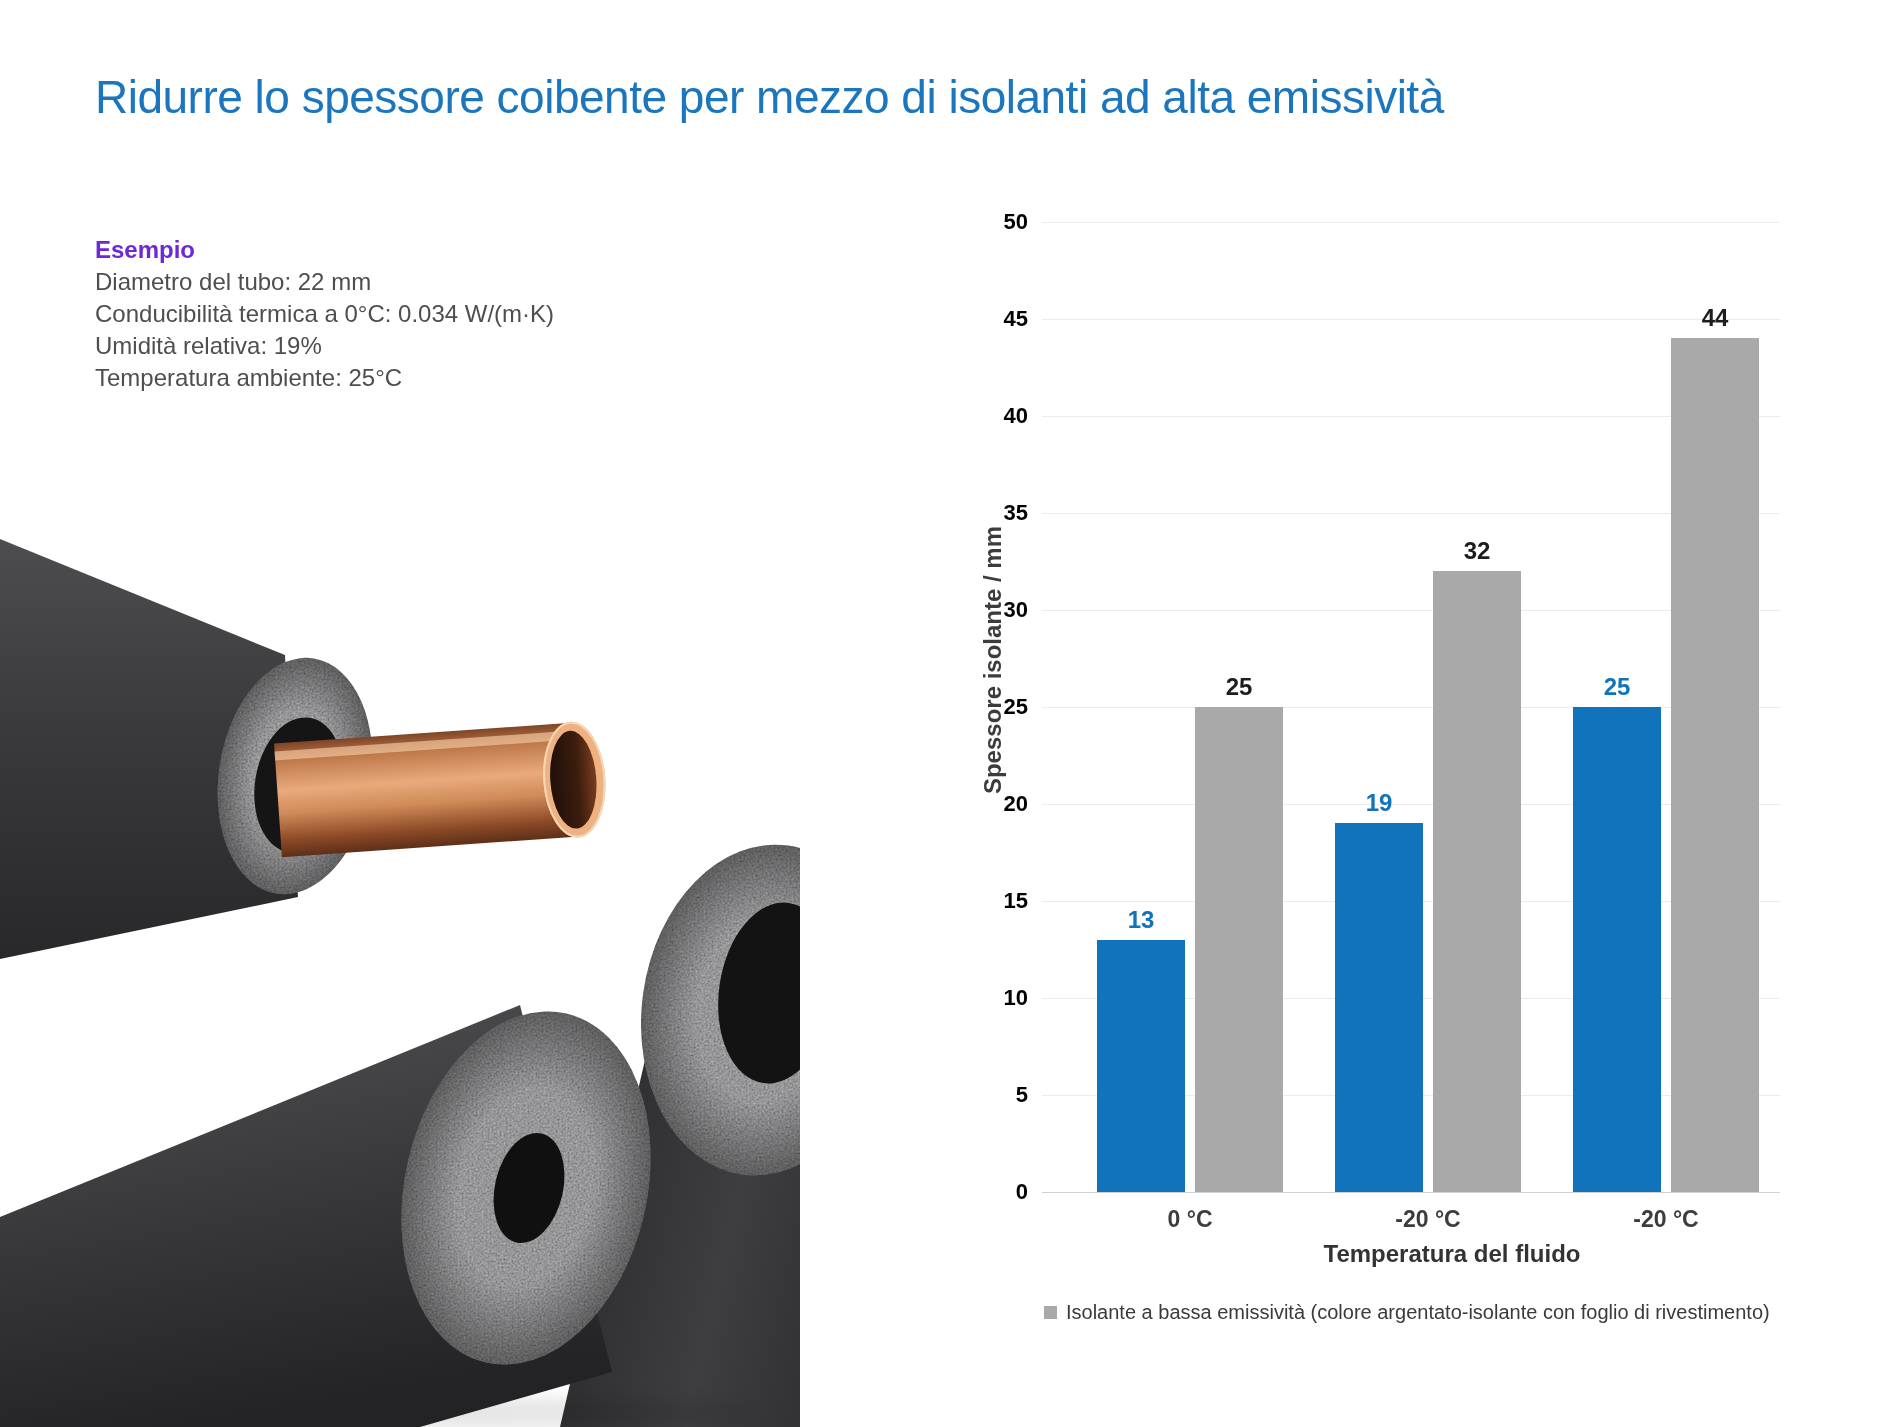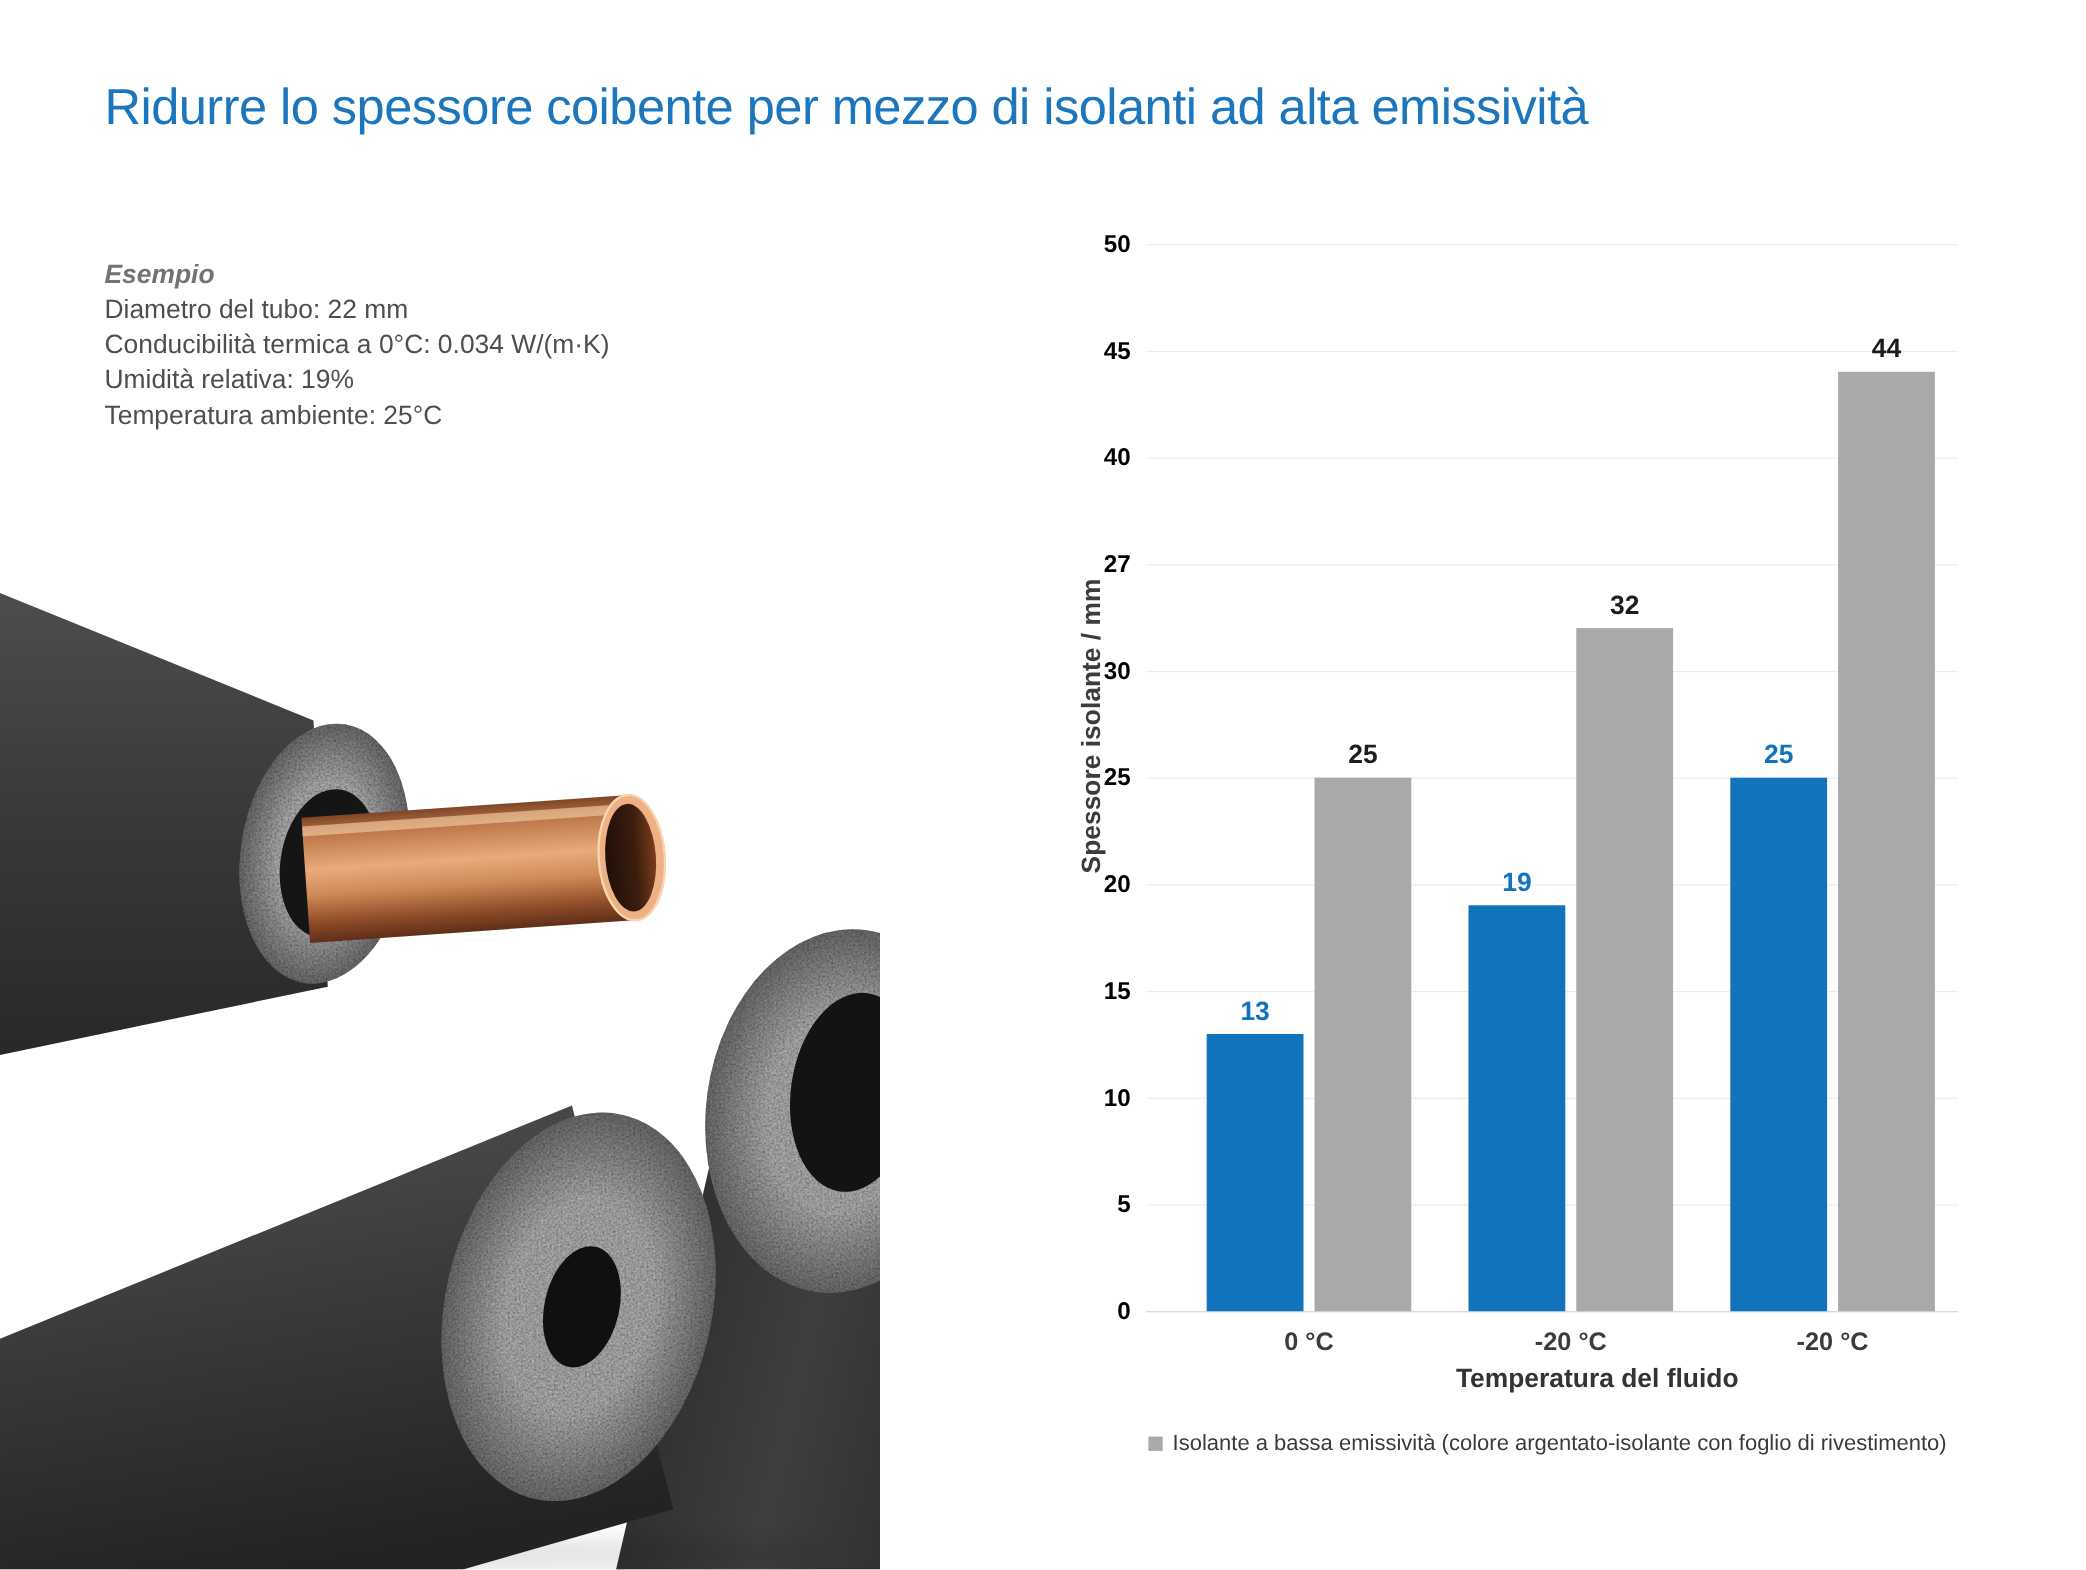--- a/index.html
+++ b/index.html
@@ -5,21 +5,21 @@
   html,body { margin:0; padding:0; background:#ffffff; }
   #page {
     position:relative; width:1872px; height:1427px; overflow:hidden;
     background:#ffffff; font-family:"Liberation Sans", sans-serif;
   }
   .title {
     position:absolute; left:95px; top:70px;
     font-size:46px; color:#1b76bd; letter-spacing:-0.5px; white-space:nowrap;
   }
   .example { position:absolute; left:95px; top:233px; font-size:24px; color:#4e4e4e; }
-  .example .heading { font-weight:bold; color:#737373; line-height:33px;font-style:italic; }
+  .example .heading { font-weight:bold; color:#6d28d9; line-height:33px; }
   .example .line { line-height:32px; }
 
   #photo { position:absolute; left:0; top:527px; width:800px; height:900px; }
 
   
   #chart-area { position:absolute; left:0; top:0; width:1896px; height:1427px; pointer-events:none; }
   #plot { position:absolute; left:1042px; top:222px; width:738px; height:970px; }
   .gridline { position:absolute; left:0; width:100%; height:1px; background:#ececec; }
   .gridline.zero { background:#d2d2d2; }
   .ytick {
@@ -162,21 +162,21 @@
         <div class="ytick" style="top: 776px; margin-left: 21px;">10</div>
         <div class="gridline" style="top: 678.5px;"></div>
         <div class="ytick" style="top: 679px;">15</div>
         <div class="gridline" style="top: 581.5px;"></div>
         <div class="ytick" style="top: 582px;">20</div>
         <div class="gridline" style="top: 484.5px;"></div>
         <div class="ytick" style="top: 485px;">25</div>
         <div class="gridline" style="top: 387.5px;"></div>
         <div class="ytick" style="top: 388px;">30</div>
         <div class="gridline" style="top: 290.5px;"></div>
-        <div class="ytick" style="top: 291px;">27</div>
+        <div class="ytick" style="top: 291px;">35</div>
         <div class="gridline" style="top: 193.5px;"></div>
         <div class="ytick" style="top: 194px;">40</div>
         <div class="gridline" style="top: 96.5px;"></div>
         <div class="ytick" style="top: 97px;">45</div>
         <div class="gridline" style="top: -0.5px;"></div>
         <div class="ytick" style="top: 1.13687e-13px;">50</div>
         <div class="bar" style="left: 55px; width: 88px; height: 252.2px; background: rgb(18, 115, 189);"></div>
         <div class="bar-label" style="left: 99px; top: 683.8px; color: rgb(18, 115, 189);">13</div>
         <div class="bar" style="left: 153px; width: 88px; height: 485px; background: rgb(169, 169, 169);"></div>
         <div class="bar-label" style="left: 197px; top: 451px; color: rgb(29, 29, 29);">25</div>

